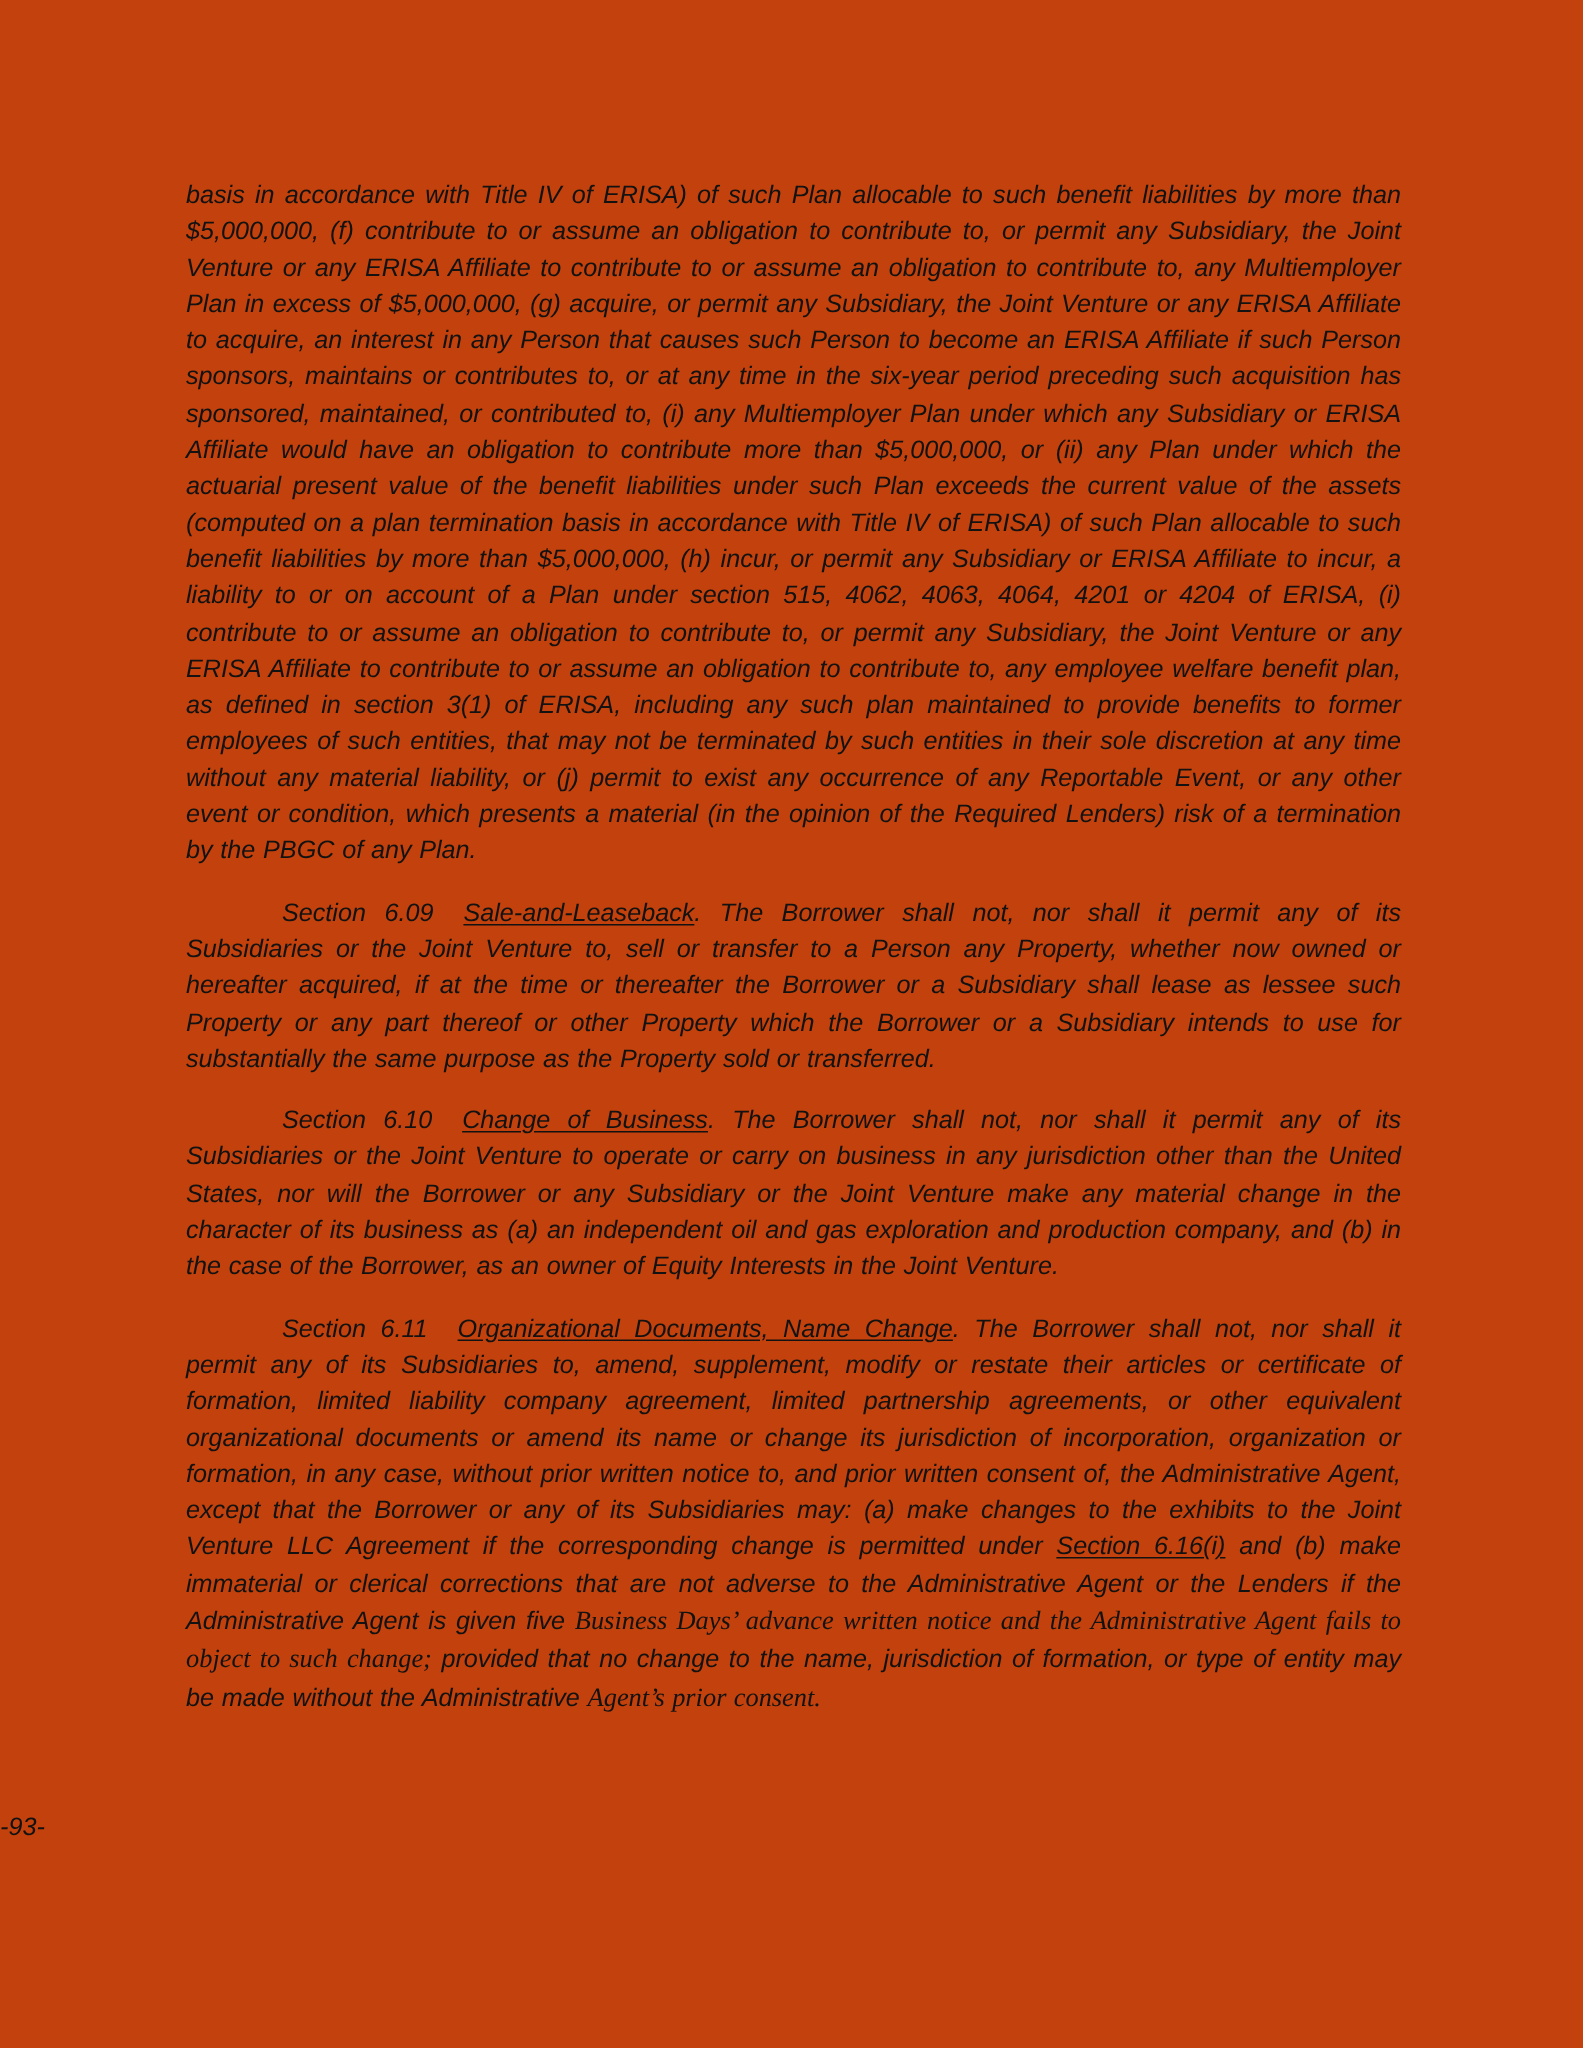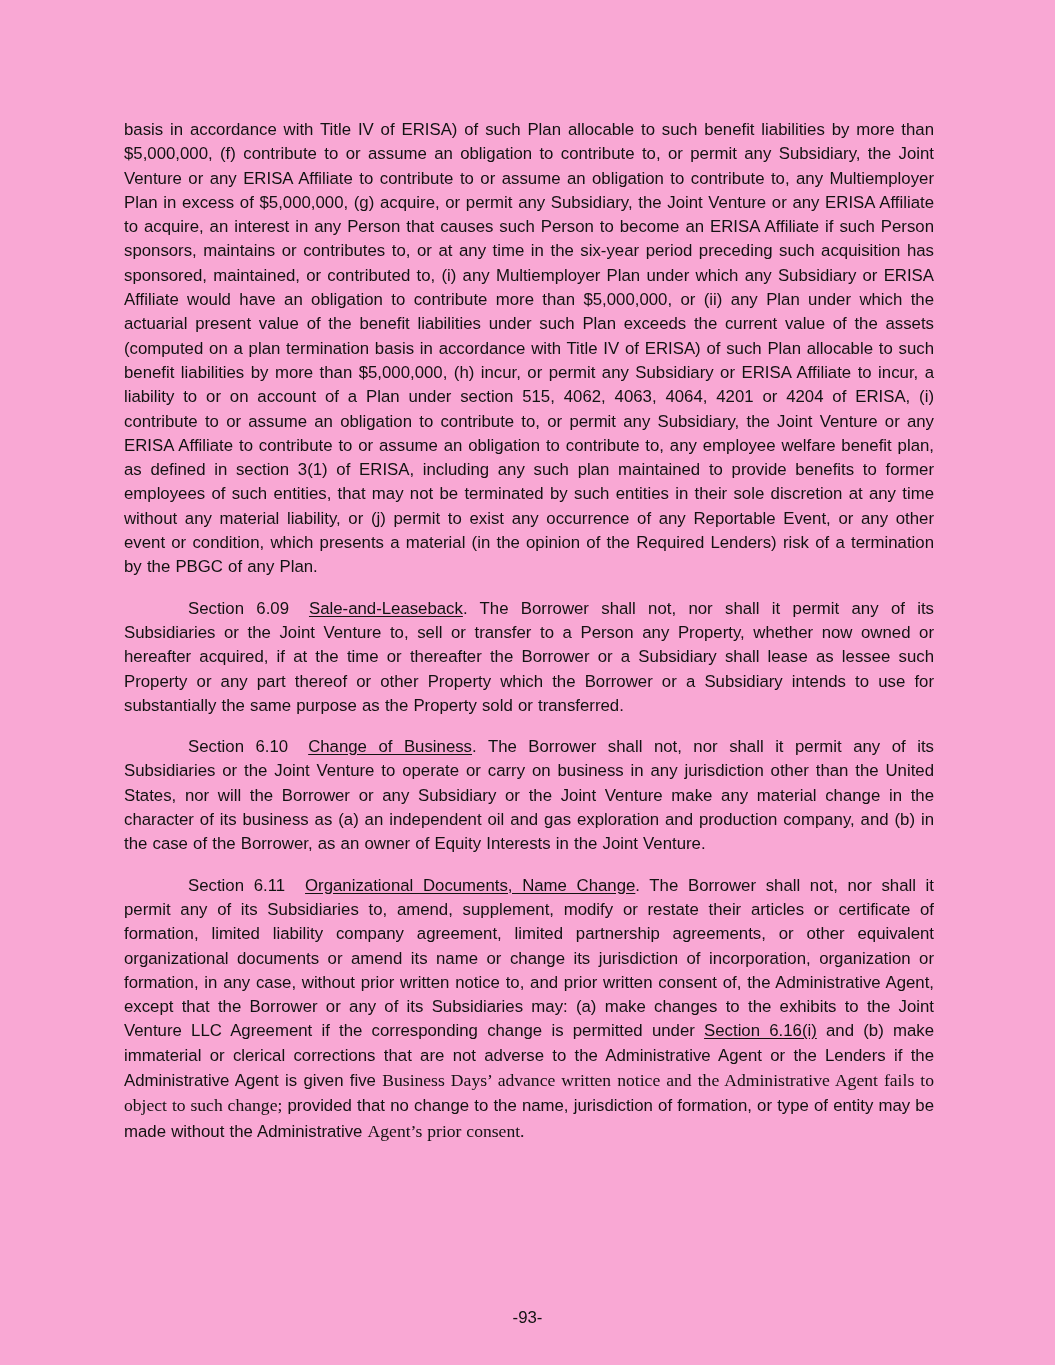--- a/index.html
+++ b/index.html
@@ -8,21 +8,22 @@
     width: 1055px;
     height: 1365px;
     position: relative;
     font-family: "Liberation Sans", sans-serif;
     color: #121212;
     overflow: hidden;
   }
   .page {
     position: absolute;
     inset: 0;
-    background: #f9a8d4;
+    background: #c2410c;
+    font-style: italic;
   }
   .content {
     position: absolute;
     left: 124px;
     top: 118px;
     width: 810px;
   }
   p.para {
     font-size: 16.8px;
     line-height: 24.3px;
@@ -33,24 +34,24 @@
   p.para:last-child { margin-bottom: 0; }
   p.indent { text-indent: 64px; }
   .tab { display: inline-block; width: 20px; }
   .underline { text-decoration: underline; text-underline-offset: 2px; }
   .serif {
     font-family: "Liberation Serif", serif;
     font-size: 17.6px;
   }
   .footer {
     position: absolute;
-    top: 1308px;
+    top: 1208px;
     left: 0;
     width: 100%;
-    text-align: center;
+    text-align: left;
     font-size: 16.8px;
     color: #121212;
   }
 </style>
 </head>
 <body>
 
 <div class="page">
   <div class="content">
 

